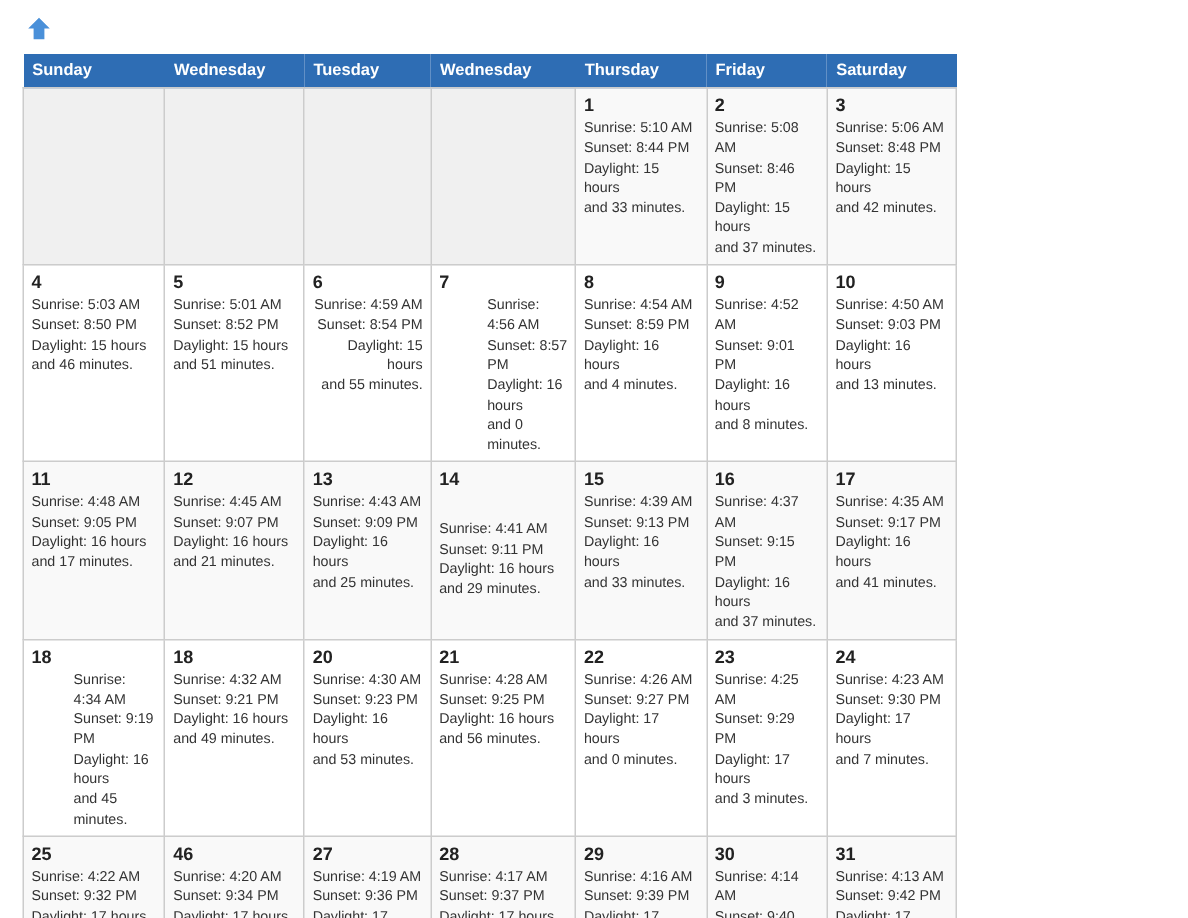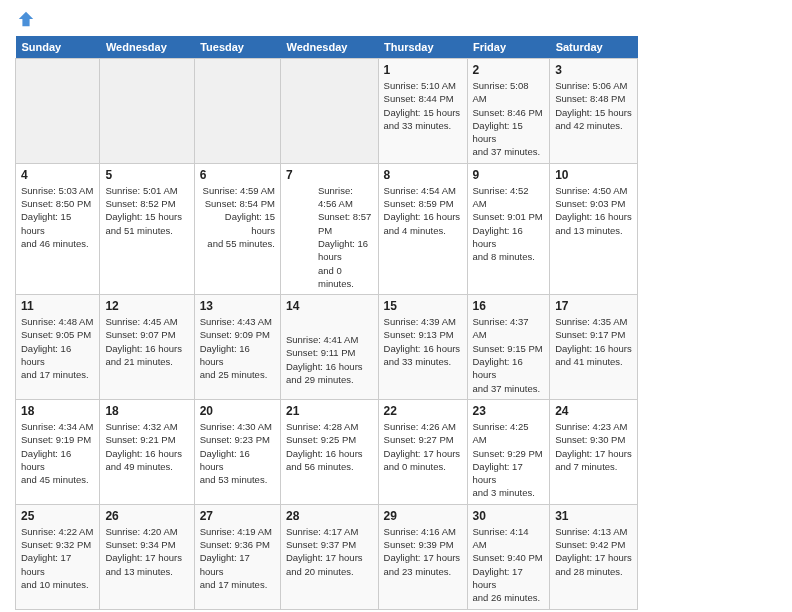--- a/index.html
+++ b/index.html
@@ -252,21 +252,21 @@
             <span class="day-number">17</span>
             <div class="day-info" style="white-space: pre-line;">Sunrise: 4:35 AM
 Sunset: 9:17 PM
 Daylight: 16 hours
 and 41 minutes.</div>
           </td>
         </tr>
         <tr>
           <td>
             <span class="day-number">18</span>
-            <div class="day-info" style="white-space: pre-line;">Sunrise: 4:34 AM
+            <div class="day-info" style="white-space: pre-line; margin-left: 28px;">Sunrise: 4:34 AM
 Sunset: 9:19 PM
 Daylight: 16 hours
 and 45 minutes.</div>
           </td>
           <td>
             <span class="day-number">18</span>
             <div class="day-info" style="white-space: pre-line;">Sunrise: 4:32 AM
 Sunset: 9:21 PM
 Daylight: 16 hours
 and 49 minutes.</div>
@@ -309,21 +309,21 @@
         </tr>
         <tr>
           <td>
             <span class="day-number">25</span>
             <div class="day-info" style="white-space: pre-line;">Sunrise: 4:22 AM
 Sunset: 9:32 PM
 Daylight: 17 hours
 and 10 minutes.</div>
           </td>
           <td>
-            <span class="day-number">26</span>
+            <span class="day-number">46</span>
             <div class="day-info" style="white-space: pre-line;">Sunrise: 4:20 AM
 Sunset: 9:34 PM
 Daylight: 17 hours
 and 13 minutes.</div>
           </td>
           <td>
             <span class="day-number">27</span>
             <div class="day-info" style="white-space: pre-line;">Sunrise: 4:19 AM
 Sunset: 9:36 PM
 Daylight: 17 hours

